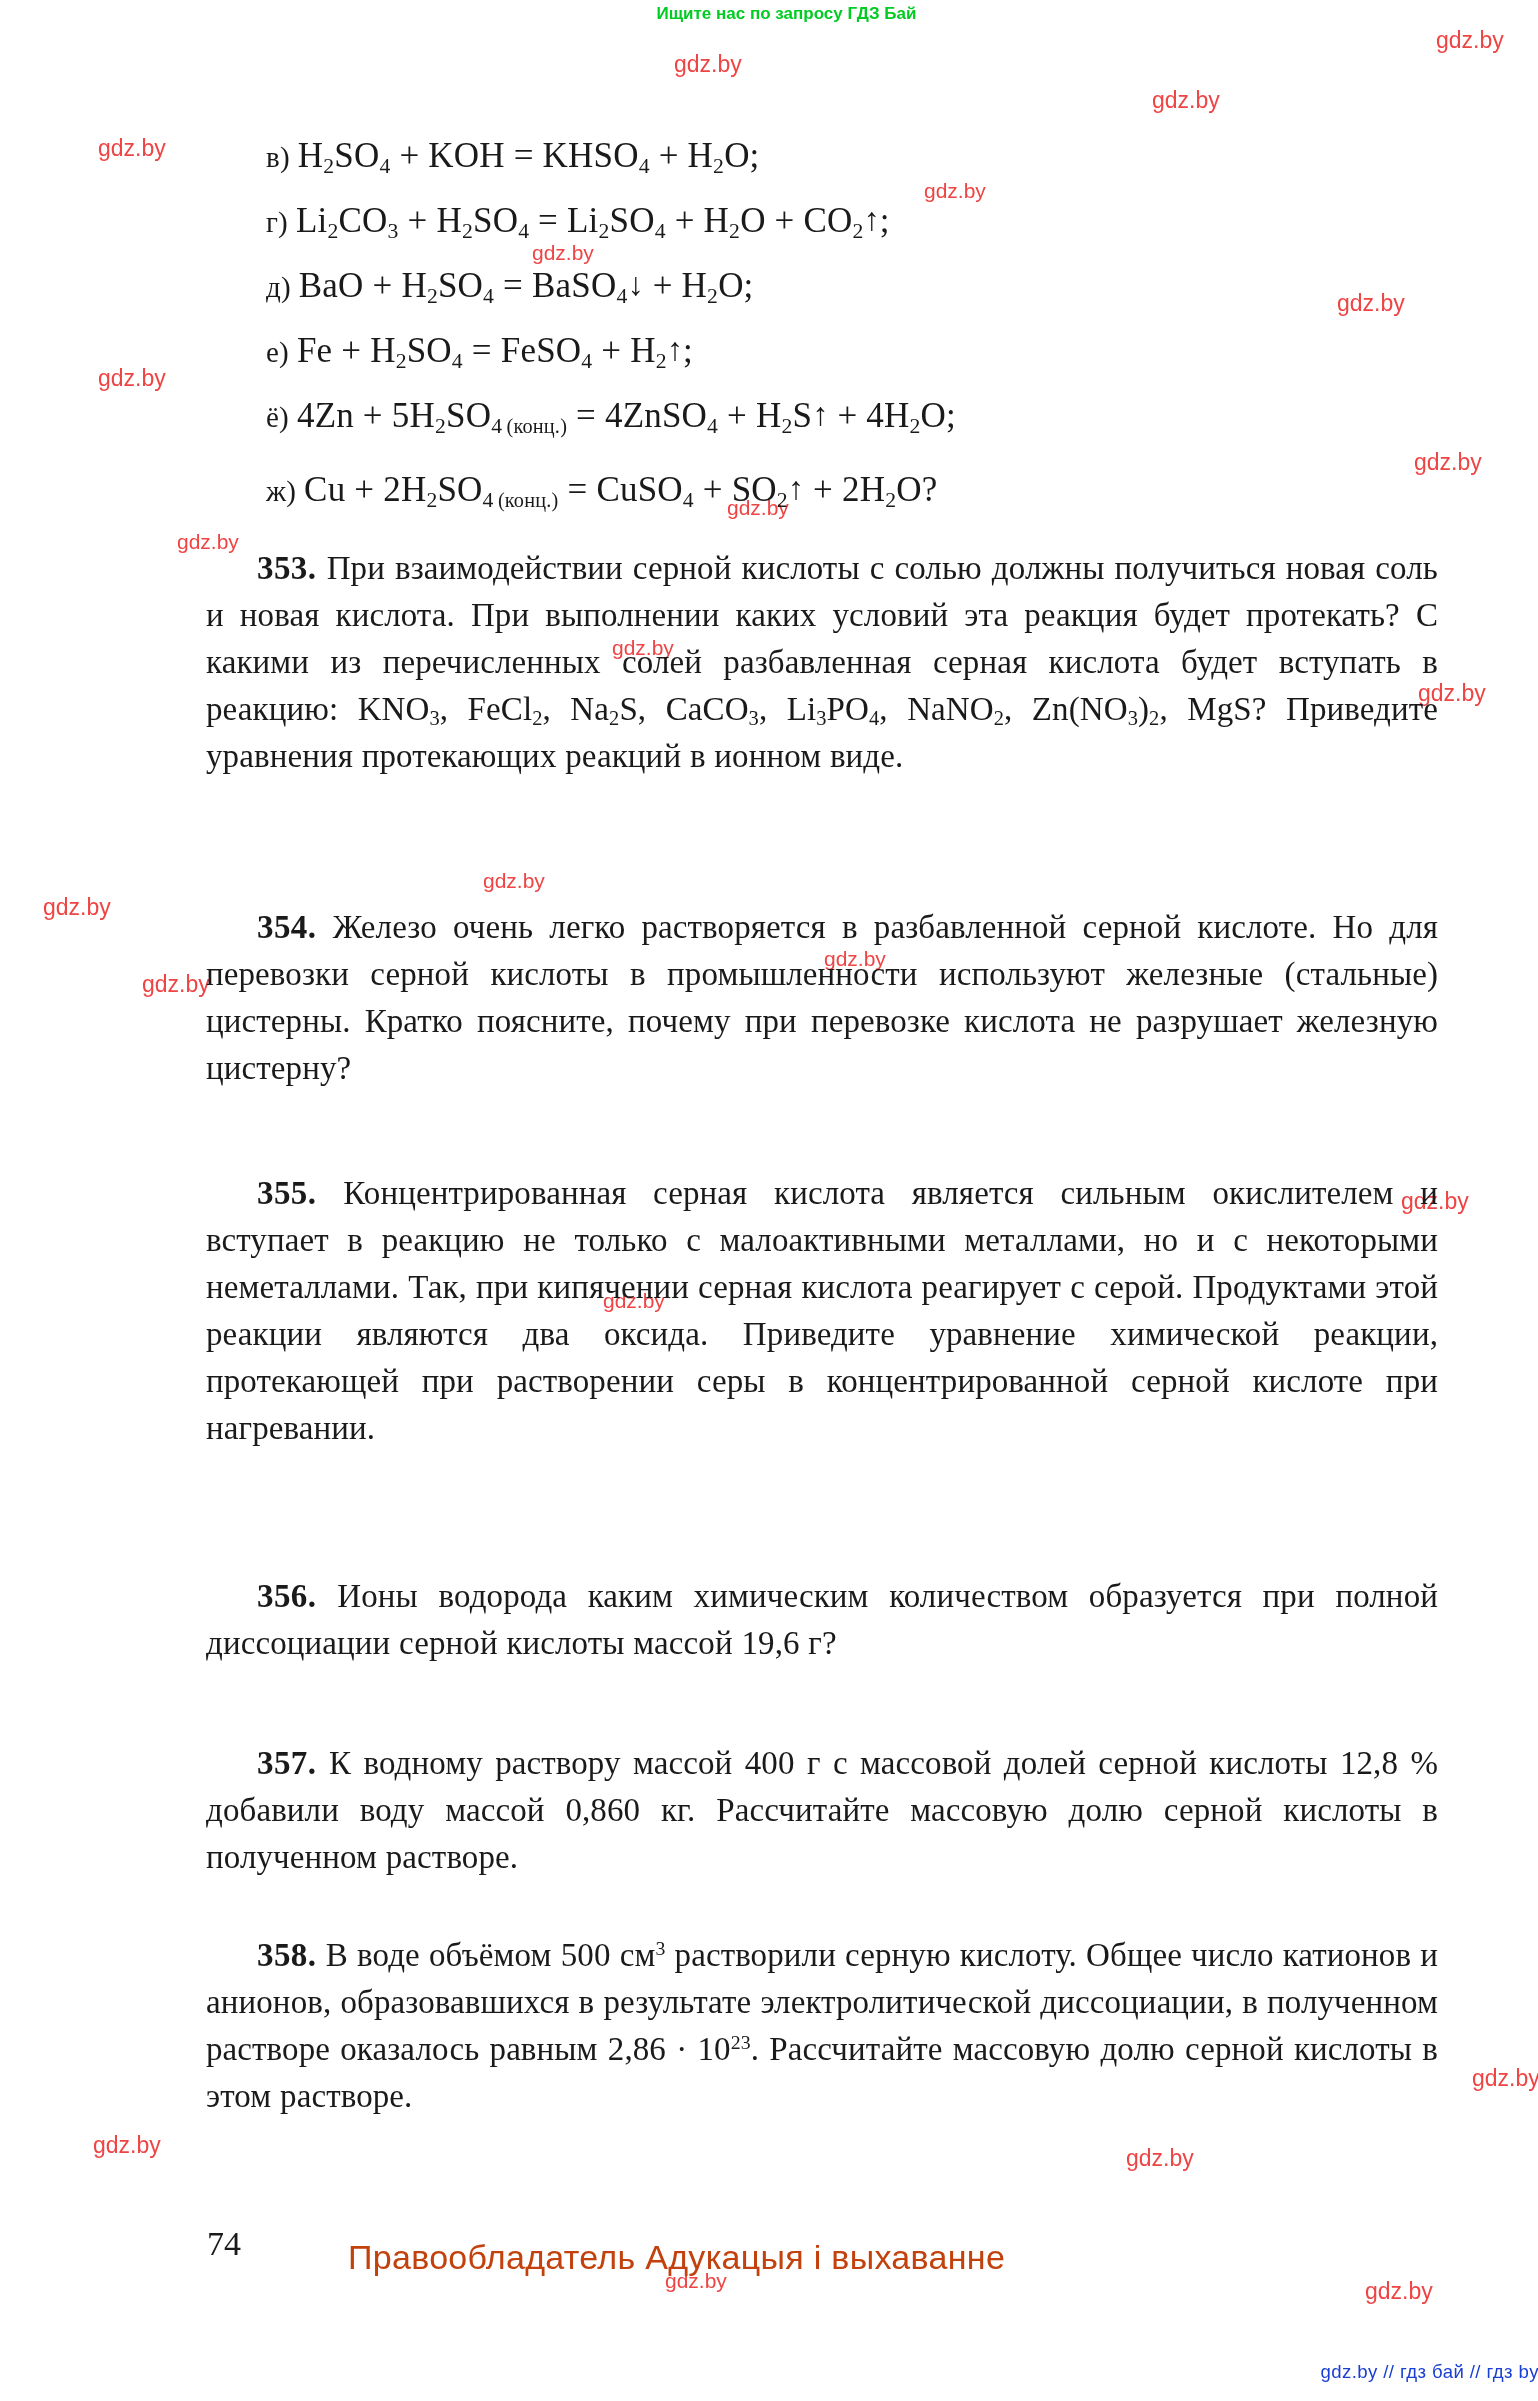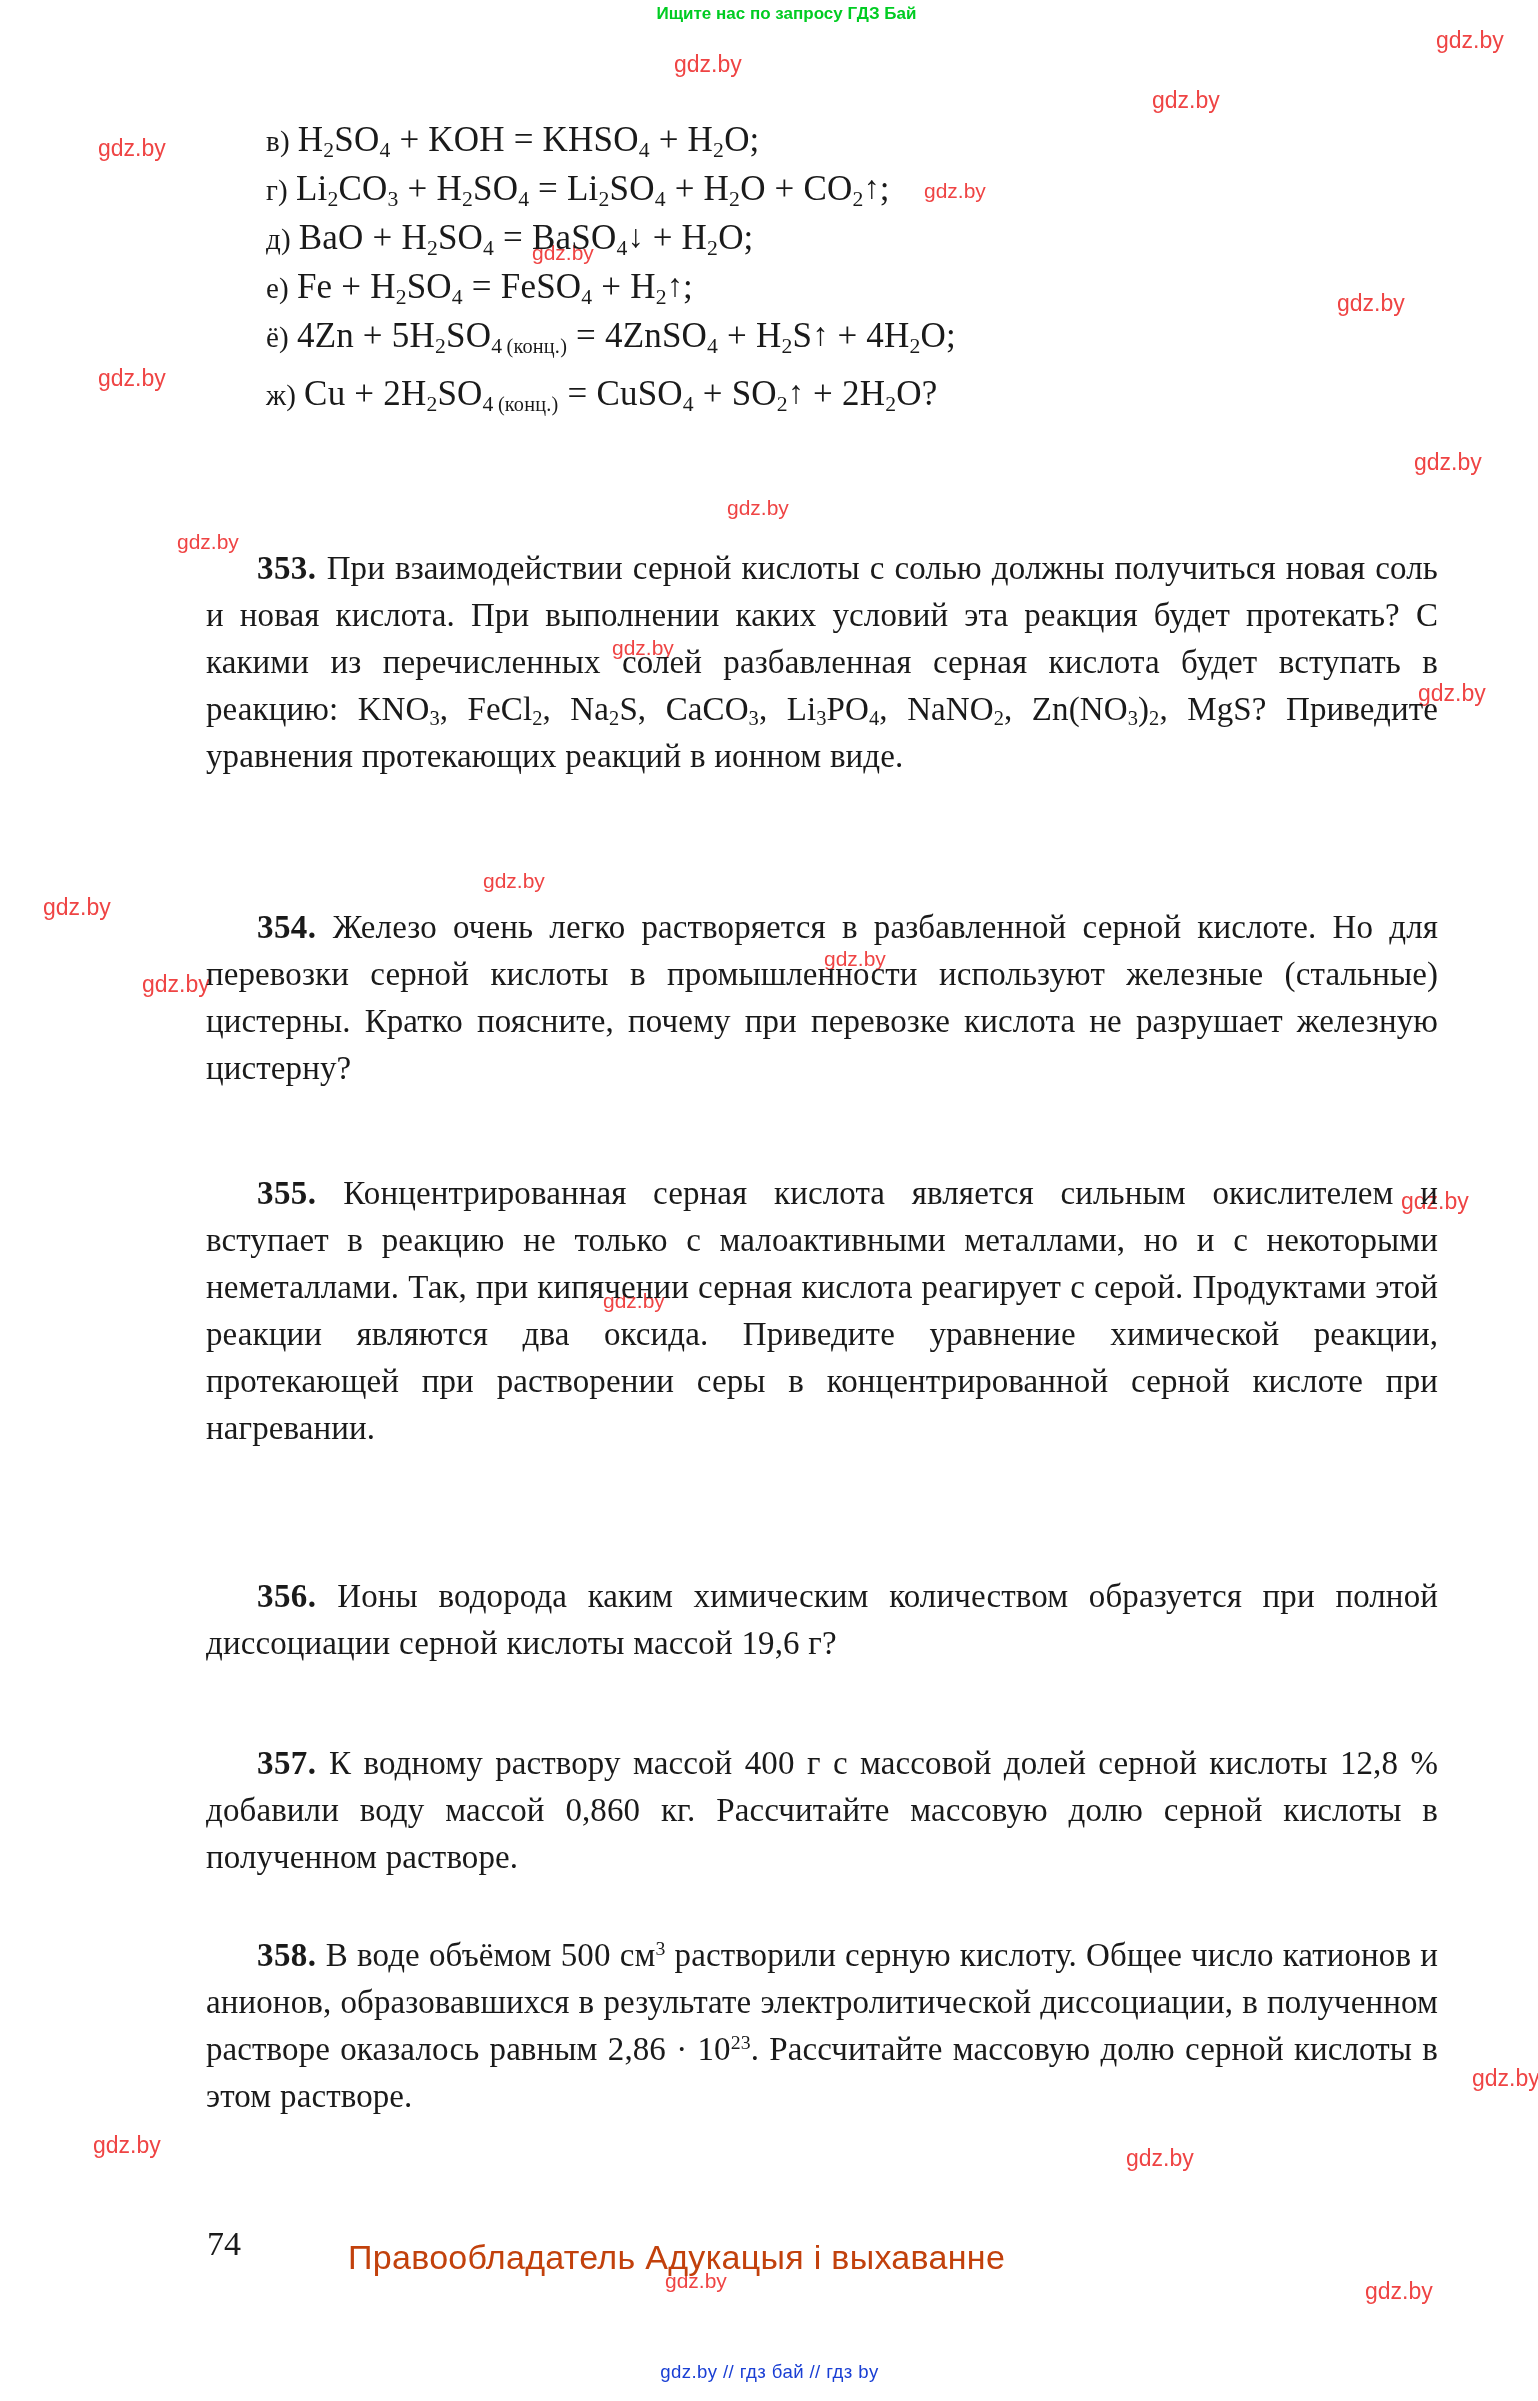--- a/index.html
+++ b/index.html
@@ -55,20 +55,21 @@
     position: absolute;
     left: 266px;
     top: 117px;
     width: 1152px;
   }
   .eqn {
     font-size: 35px;
     line-height: 46px;
     white-space: nowrap;
     letter-spacing: 0.2px;
+    margin-top: 16px;
   }
   .eqn .lbl {
     font-size: 29px;
     padding-right: 8px;
   }
   .eqn sub {
     font-size: 0.62em;
     vertical-align: -0.28em;
     line-height: 0;
   }
@@ -110,21 +111,21 @@
     position: absolute;
     font-size: 34px;
     color: #1a1a1a;
     margin-top: 44px;
   }
 
   .footer-links {
     position: absolute;
     width: 1539px;
     left: 0;
-    text-align: center;
+    text-align: right;
     font-family: "Liberation Sans", sans-serif;
     font-size: 18.6px;
     color: #1a3fd4;
     white-space: nowrap;
     letter-spacing: 0.4px;
   }
 </style>
 </head>
 <body>
 

